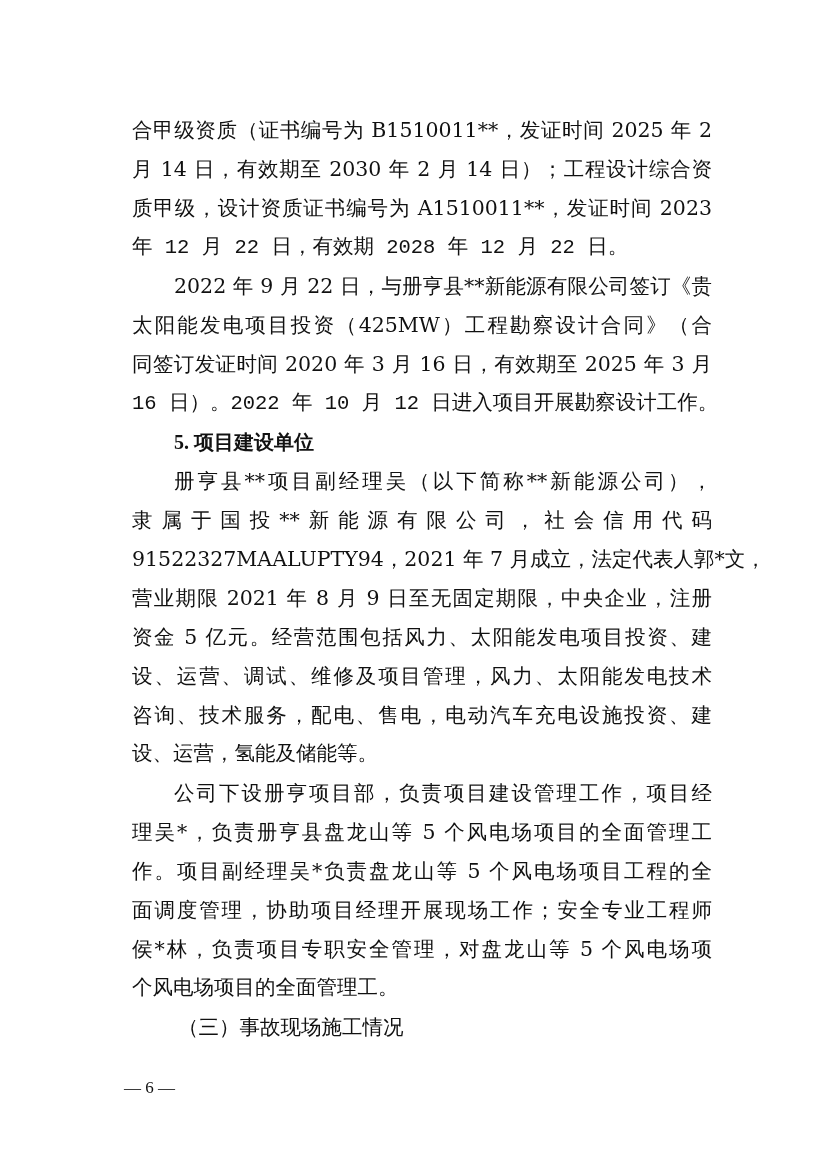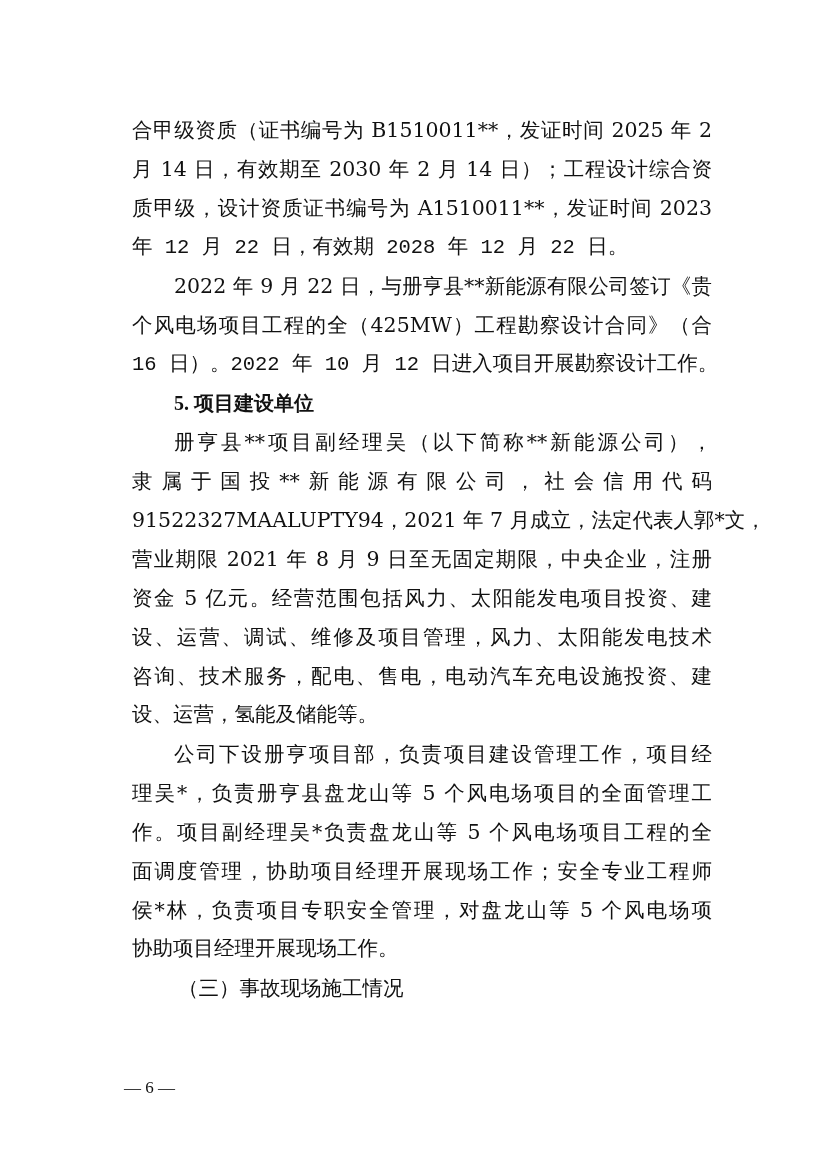--- a/index.html
+++ b/index.html
@@ -64,21 +64,22 @@
 
   <div>
     <div class="line">合甲级资质（证书编号为 B1510011**，发证时间 2025 年 2</div>
     <div class="line">月 14 日，有效期至 2030 年 2 月 14 日）；工程设计综合资</div>
     <div class="line">质甲级，设计资质证书编号为 A1510011**，发证时间 2023</div>
     <div class="line last">年 12 月 22 日，有效期 2028 年 12 月 22 日。</div>
   </div>
 
   <div>
     <div class="line indent">2022 年 9 月 22 日，与册亨县**新能源有限公司签订《贵</div>
-    <div class="line">个风电场项目工程的全（425MW）工程勘察设计合同》（合</div>
+    <div class="line">太阳能发电项目投资（425MW）工程勘察设计合同》（合</div>
+    <div class="line">同签订发证时间 2020 年 3 月 16 日，有效期至 2025 年 3 月</div>
     <div class="line last">16 日）。2022 年 10 月 12 日进入项目开展勘察设计工作。</div>
   </div>
 
   <div class="line heading indent">5. 项目建设单位</div>
 
   <div>
     <div class="line indent">册亨县**项目副经理吴（以下简称**新能源公司），</div>
     <div class="line">隶属于国投**新能源有限公司，社会信用代码</div>
     <div class="line">91522327MAALUPTY94，2021 年 7 月成立，法定代表人郭*文，</div>
     <div class="line">营业期限 2021 年 8 月 9 日至无固定期限，中央企业，注册</div>
@@ -87,19 +88,19 @@
     <div class="line">咨询、技术服务，配电、售电，电动汽车充电设施投资、建</div>
     <div class="line last">设、运营，氢能及储能等。</div>
   </div>
 
   <div>
     <div class="line indent">公司下设册亨项目部，负责项目建设管理工作，项目经</div>
     <div class="line">理吴*，负责册亨县盘龙山等 5 个风电场项目的全面管理工</div>
     <div class="line">作。项目副经理吴*负责盘龙山等 5 个风电场项目工程的全</div>
     <div class="line">面调度管理，协助项目经理开展现场工作；安全专业工程师</div>
     <div class="line">侯*林，负责项目专职安全管理，对盘龙山等 5 个风电场项</div>
-    <div class="line last">协助项目经理开展现场工作。</div>
+    <div class="line last">个风电场项目的全面管理工。</div>
   </div>
 
   <div class="line subheading">（三）事故现场施工情况</div>
 </div>
 
 <div class="page-number">— 6 —</div>
 
 </body></html>

